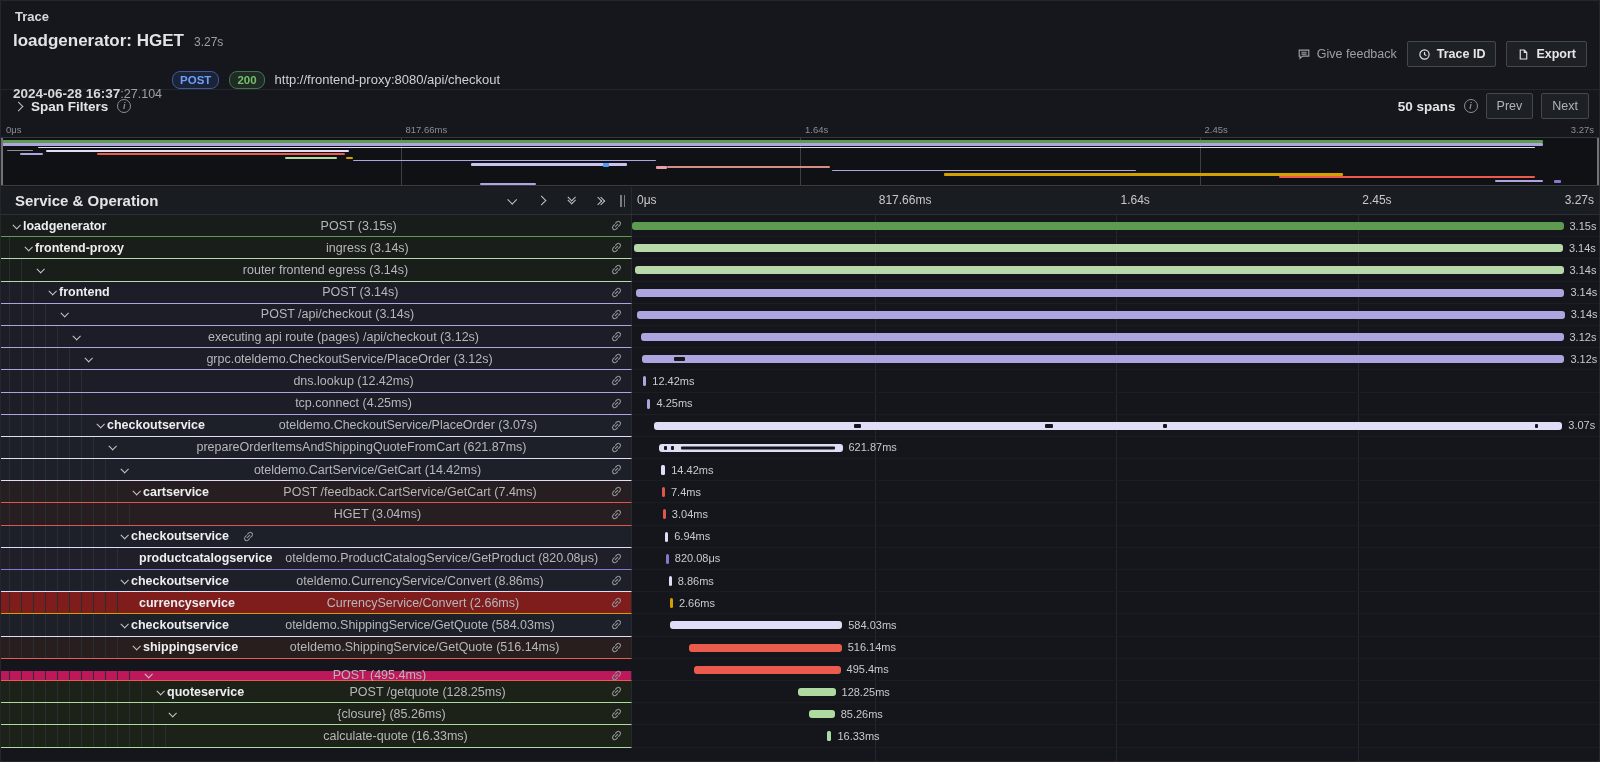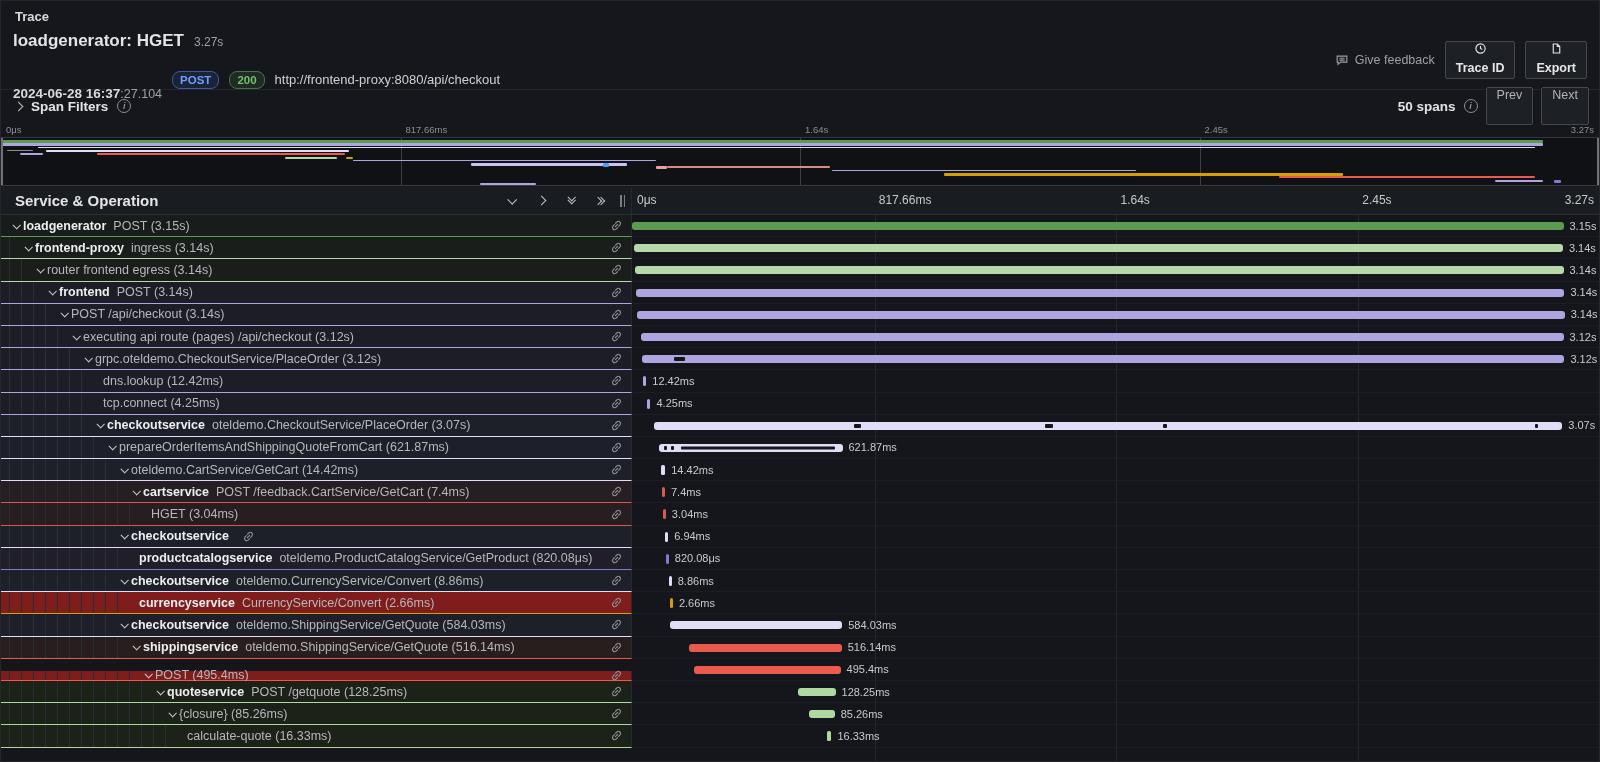--- a/index.html
+++ b/index.html
@@ -20,22 +20,22 @@
   .trace-dur{font-size:12px;color:#9aa0a6;}
   .meta-row{display:flex;align-items:center;gap:10px;}
   .timestamp{font-size:13.5px;font-weight:bold;color:#d8d9da;margin-top:28px;}
   .timestamp .frac{font-weight:normal;color:#9aa0a6;font-size:12.5px;}
   .badge{font-size:11.5px;font-weight:bold;padding:2px 7px;border-radius:8px;border:1px solid;}
   .badge.method{color:#6e9fff;border-color:#3d5a9e;background:rgba(61,113,217,.14);}
   .badge.status{color:#73bf69;border-color:#3f7548;background:rgba(115,191,105,.12);}
   .url{font-size:13px;color:#cfd0d2;}
   .th-right{display:flex;align-items:center;gap:10px;padding-top:10px;}
   .linklike{display:flex;align-items:center;gap:6px;color:#9aa0a6;font-size:12.5px;cursor:pointer;}
-  .btn{display:flex;align-items:center;gap:6px;height:38px;padding:0 10px;border:1px solid #44474d;border-radius:2px;
-       background:#1d2025;color:#e6e6e8;font-size:12.5px;font-weight:bold;cursor:pointer;flex-direction:column;}
+  .btn{display:flex;align-items:center;gap:6px;height:26px;padding:0 10px;border:1px solid #44474d;border-radius:2px;
+       background:#1d2025;color:#e6e6e8;font-size:12.5px;font-weight:bold;cursor:pointer;}
   .btn.quiet{font-weight:normal;color:#b0b3b8;}
   svg.ic{display:block;}
   
   .filters-bar{height:33px;border-top:1px solid #24262b;display:flex;align-items:center;justify-content:space-between;padding:0 10px 0 14px;}
   .fb-left{display:flex;align-items:center;gap:9px;}
   .fb-right{display:flex;align-items:center;gap:8px;}
   .span-count{font-size:13.5px;font-weight:bold;color:#e3e4e6;}
   .filters-label{font-size:13.5px;font-weight:bold;color:#e3e4e6;}
   .info-circle{width:14px;height:14px;border:1.3px solid #8b8e94;border-radius:50%;color:#8b8e94;
      font-size:9px;display:flex;align-items:center;justify-content:center;font-weight:bold;font-style:italic;}
@@ -60,21 +60,21 @@
   .hdr-icons .icbtn{display:flex;align-items:center;justify-content:center;width:14px;height:14px;cursor:pointer;}
   .dbl{display:flex;flex-direction:column;gap:0px;}
   .dbl .chev{width:6px;height:6px;margin-top:-3px;}
   .dblr{display:flex;gap:0px;}
   .dblr .chev{width:6px;height:6px;margin-left:-3px;}
   .grip{display:flex;gap:2px;margin-left:2px;}
   .grip i{width:1.5px;height:12px;background:#7a7d82;display:block;}
   .th-tl{position:relative;flex:1;font-size:12px;color:#c7c8ca;}
   .th-tl .tick{position:absolute;top:6px;}
   
-  .rows{position:relative;height:548px;overflow:hidden;background:#14161b;}
+  .rows{position:relative;height:548px;overflow:hidden;background:#14161b;text-align:center;}
   .rows-grid{position:absolute;left:632px;right:0;top:0;bottom:0;pointer-events:none;}
   .rows-grid i{position:absolute;top:0;bottom:0;width:1px;background:#24272d;}
   .trow{display:flex;height:22.2px;}
   .name-cell{position:relative;width:631px;border-right:1px solid #26292e;display:flex;align-items:center;
              border-bottom:1px solid;cursor:pointer;}
   .guides{display:flex;align-self:stretch;padding-left:8px;flex:none;}
   .guides i{width:12px;border-left:1px solid #2a2d33;display:block;}
   .rchev{flex:none;width:14px;display:flex;justify-content:center;}
   .rchev .chev{width:6px;height:6px;border-color:#c6c7c9;}
   .spacer{flex:none;width:10px;}
@@ -789,21 +789,21 @@
               <path d="M10.6 9 L12.3 7.3 a2.7 2.7 0 0 0 -3.8 -3.8 L6.8 5.2"></path>
             </svg>
           </span>
         </div>
         <div class="tl-cell">
           <div class="bar" style="left: 5.90214%; width: max(15.7841%, 3px); background: rgb(235, 91, 77);"></div>
           <span class="bar-label" style="left: calc(21.6862% + 6px);">516.14ms</span>
         </div>
       </div>
       <div class="trow">
-        <div class="name-cell" style="background: #7f1d1d; border-bottom-color: rgb(235, 91, 77); margin-top: 12px;">
+        <div class="name-cell" style="background: #be185d; border-bottom-color: rgb(235, 91, 77); margin-top: 12px;">
           <span class="guides">
             <i></i>
             <i></i>
             <i></i>
             <i></i>
             <i></i>
             <i></i>
             <i></i>
             <i></i>
             <i></i>

